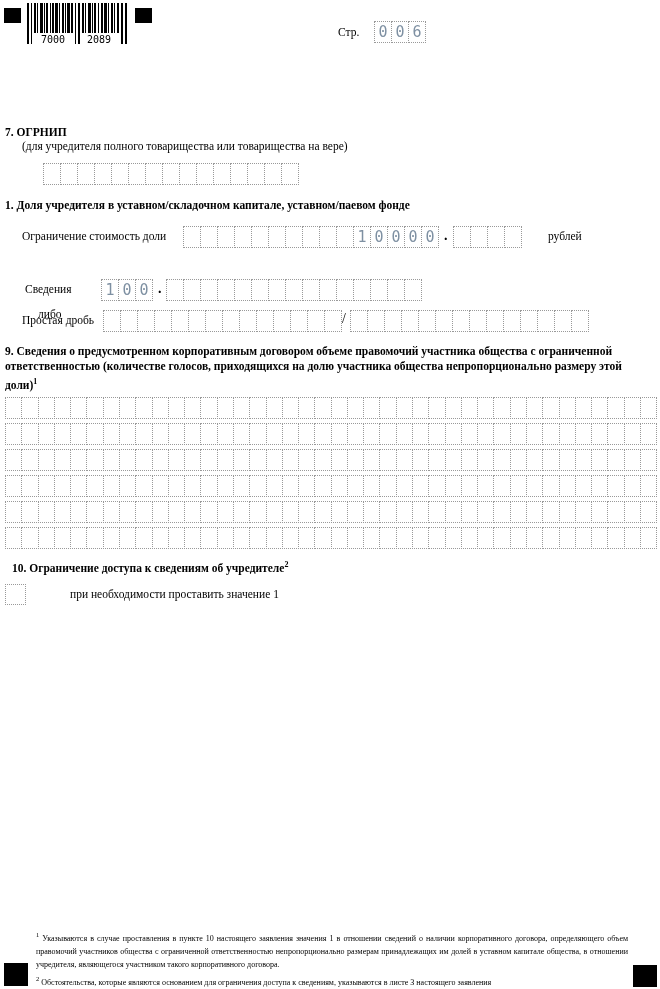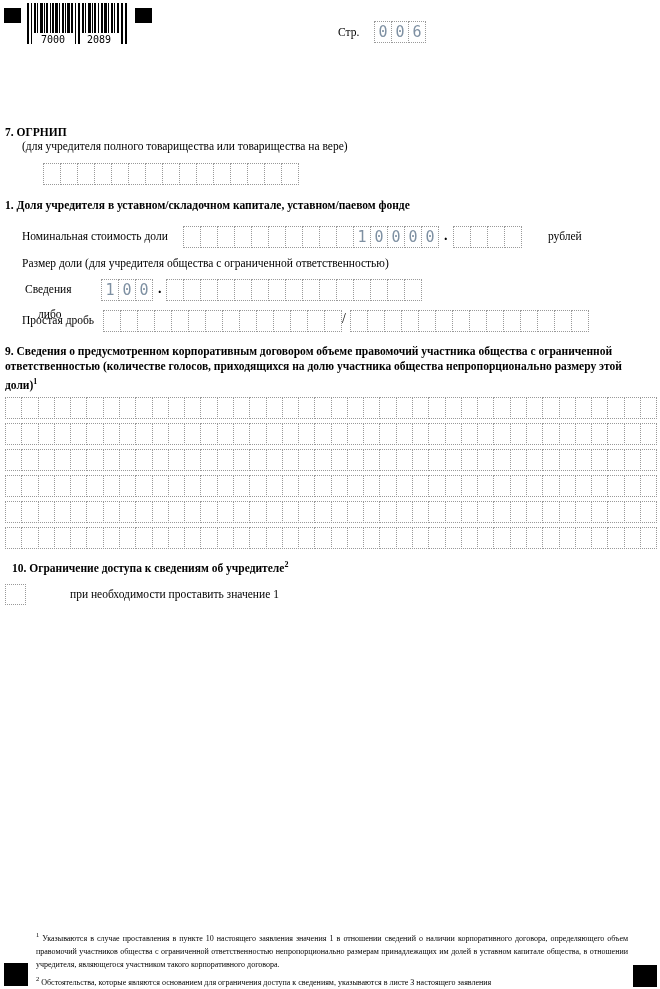--- a/index.html
+++ b/index.html
@@ -111,21 +111,21 @@
       <span class="cell"></span>
       <span class="cell"></span>
       <span class="cell"></span>
       <span class="cell"></span>
       <span class="cell"></span>
       <span class="cell"></span>
     </div>
 
   <div class="h" style="left:5px; top:199px;">1. Доля учредителя в уставном/складочном капитале, уставном/паевом фонде</div>
 
-  <div class="lbl" style="left:22px; top:230px;">Номинальная стоимость доли</div>
+  <div class="lbl" style="left:22px; top:230px;">Ограничение стоимость доли</div>
   <div class="strip" style="left:183px; top:226px;">
       <span class="cell"></span>
       <span class="cell"></span>
       <span class="cell"></span>
       <span class="cell"></span>
       <span class="cell"></span>
       <span class="cell"></span>
       <span class="cell"></span>
       <span class="cell"></span>
       <span class="cell"></span>
@@ -138,21 +138,20 @@
     </div>
   <div class="dot" style="left:444px; top:228px;">.</div>
   <div class="strip" style="left:453px; top:226px;">
       <span class="cell"></span>
       <span class="cell"></span>
       <span class="cell"></span>
       <span class="cell"></span>
     </div>
   <div class="lbl" style="left:531px; top:230px;padding-left:17px;">рублей</div>
 
-  <div class="lbl" style="left:22px; top:257px;">Размер доли (для учредителя общества с ограниченной ответственностью)</div>
 
   <div class="lbl" style="left:25px; top:283px;">Сведения</div>
   <div class="lbl" style="left:38px; top:308px;">либо</div>
   <div class="strip" style="left:101px; top:279px;">
       <span class="cell">1</span>
       <span class="cell">0</span>
       <span class="cell">0</span>
     </div>
   <div class="dot" style="left:158px; top:281px;">.</div>
   <div class="strip" style="left:166px; top:279px;">

